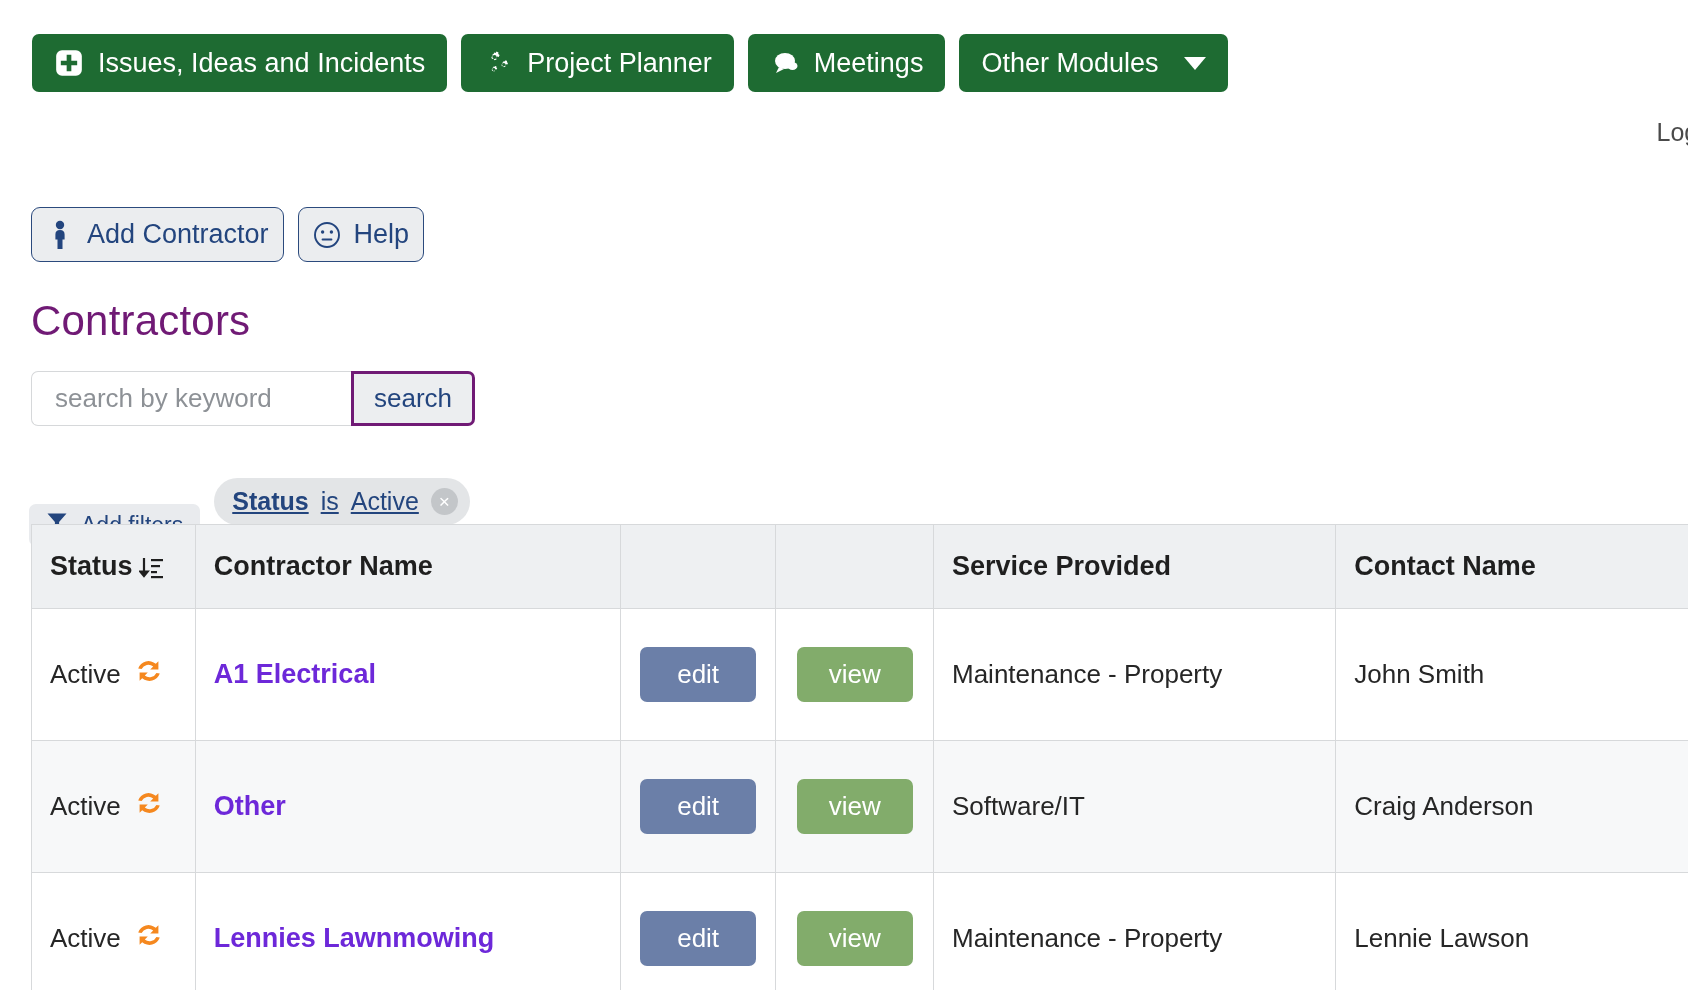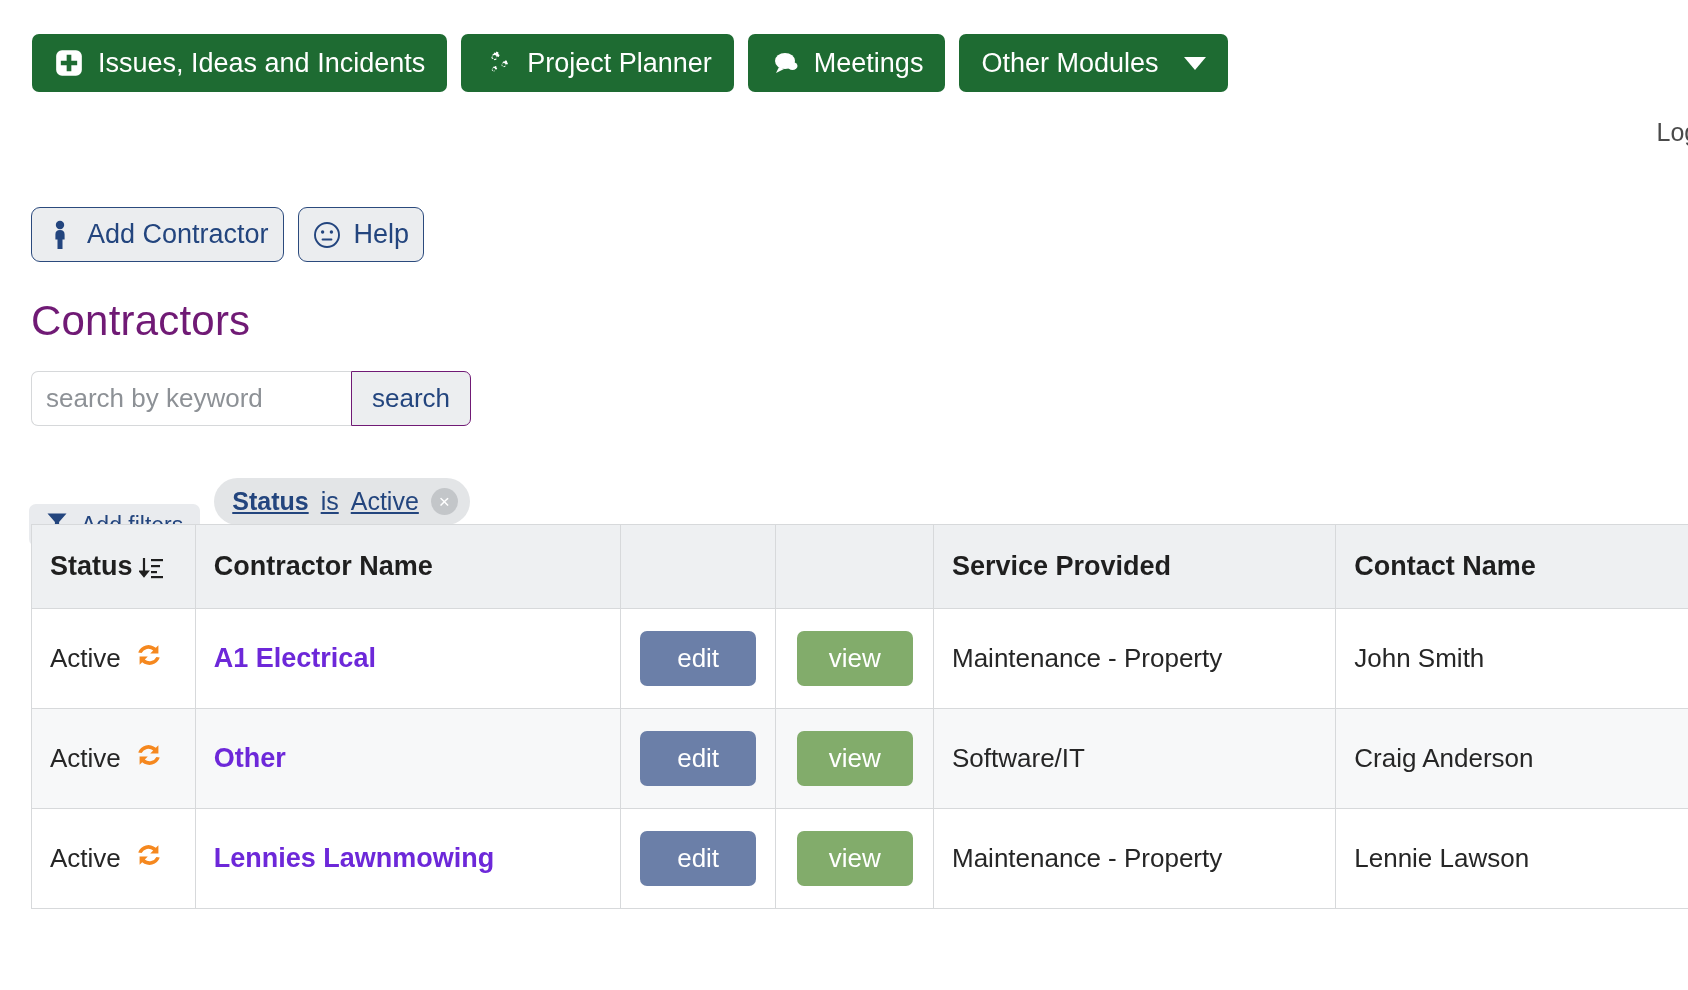--- a/index.html
+++ b/index.html
@@ -98,31 +98,31 @@
     display: flex;
     height: 55px;
   }
   #search-input {
     width: 320px;
     height: 55px;
     border: 1px solid #d6d8da;
     border-right: none;
     border-radius: 7px 0 0 7px;
     background: #fff;
-    padding: 0 14px;
+    padding: 0 23px;
     font-size: 26px;
     color: #333;
     font-family: "Liberation Sans", sans-serif;
     outline: none;
   }
   #search-input::placeholder { color: #8d9196; }
   #search-button {
     height: 55px;
     padding: 0 20px;
-    border: 1px solid #701a75;
+    border: 3px solid #701a75;
     border-radius: 0 7px 7px 0;
     background: #eceef0;
     color: #23457e;
     font-size: 26px;
     font-family: "Liberation Sans", sans-serif;
     cursor: pointer;
   }
 
   
   #filter-bar {
@@ -212,21 +212,21 @@
   .col-view   { width: 152px; }
   .col-service{ width: 388px; }
   .col-contact{ width: 400px; }
 
   .status-cell { display: flex; align-items: center; gap: 13px; white-space: nowrap; }
   .status-cell .status-text { font-size: 26px; color: #262626; }
   .contractor-name { font-weight: bold; font-size: 27px; color: #6d28d9; margin-top: 40px; }
 
   .btn-edit, .btn-view {
     display: block;
-    margin: 0 auto;
+    margin: 16px auto;
     width: 116px;
     height: 55px;
     border: none;
     border-radius: 7px;
     color: #ffffff;
     font-size: 26px;
     font-family: "Liberation Sans", sans-serif;
     cursor: pointer;
     line-height: 55px;
     padding: 0;

